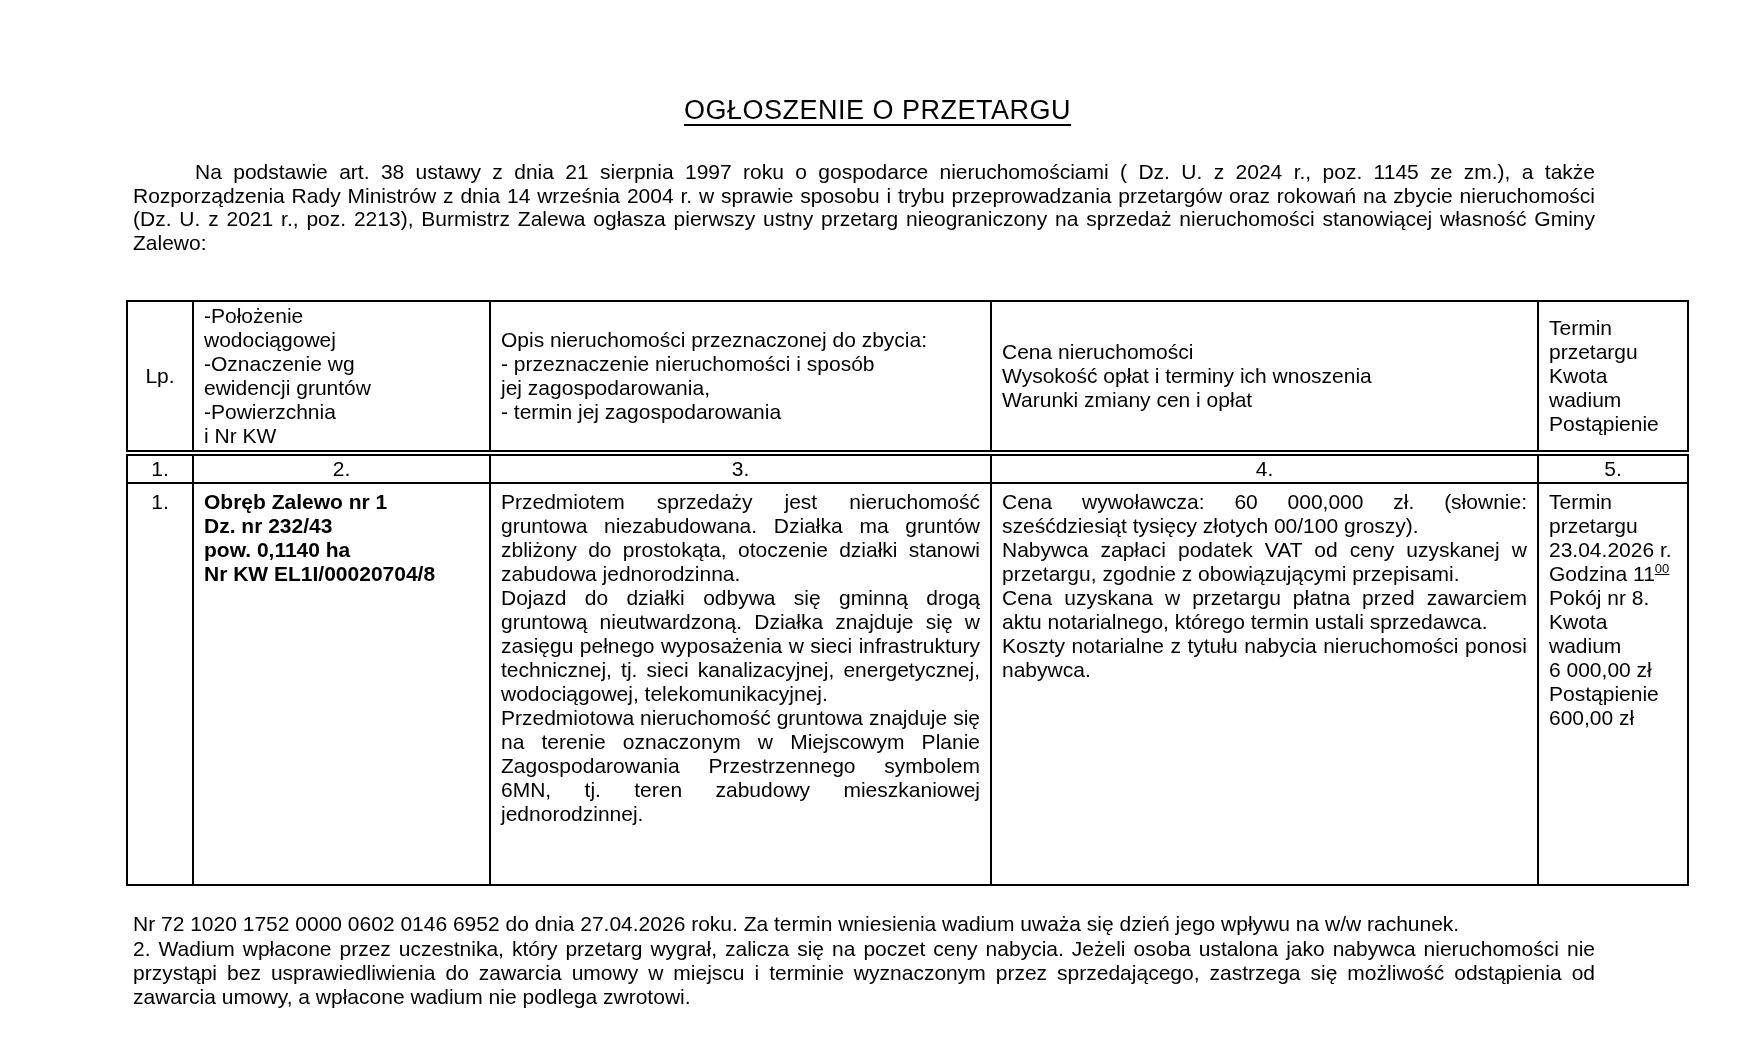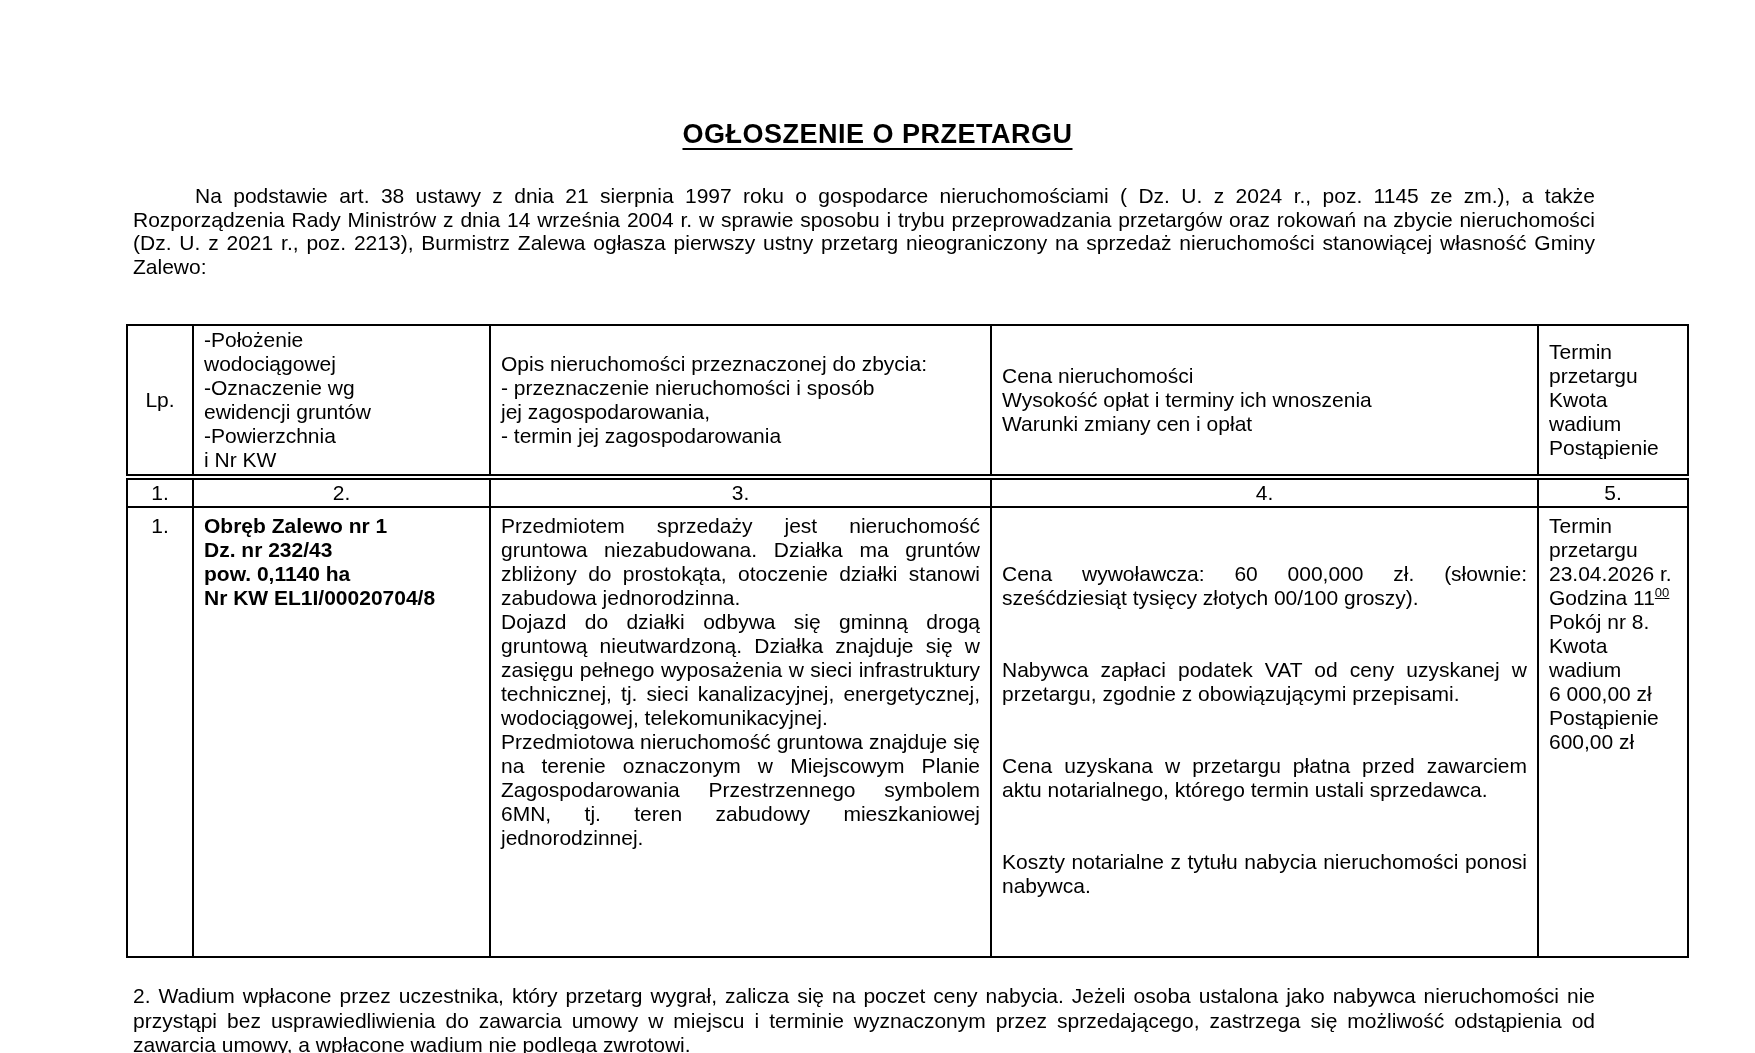--- a/index.html
+++ b/index.html
@@ -5,24 +5,24 @@
   * { margin: 0; padding: 0; box-sizing: border-box; }
   html, body { background: #ffffff; }
   body {
     width: 1755px; height: 1053px;
     font-family: "Liberation Sans", "DejaVu Sans", sans-serif;
     color: #000; overflow: hidden;
   }
   .page { position: relative; width: 1755px; height: 1053px; background: #fff; }
 
   .title {
-    margin-top: 118px;
+    margin-top: 94px;
     text-align: center;
     font-size: 27px;
-    font-weight: 700;
+    font-weight: 400;
     line-height: 32px;
     text-decoration: underline;
     text-underline-offset: 5px;
     letter-spacing: 0.5px;
   }
 
   .intro {
     margin: 34px 160px 0 133px;
     font-size: 21px;
     line-height: 23.6px;
@@ -56,21 +56,21 @@
 
   .data-row td {
     vertical-align: top;
     padding-top: 6px;
     padding-bottom: 58px;
   }
   .cell-lp { text-align: center; padding-left: 0; padding-right: 0; }
   .cell-location { padding-left: 20px; font-weight: bold; }
   .cell-desc { padding-left: 12px; padding-right: 12px; }
   .cell-desc div { text-align: justify; }
-  .cell-price div { text-align: justify; margin-top: 48px; }
+  .cell-price div { text-align: justify; }
   .cell-term { padding-right: 4px; }
   .cell-term div { white-space: nowrap; }
   .time-sup {
     font-size: 13px;
     vertical-align: super;
     line-height: 0;
     text-decoration: underline;
   }
 
   .notes {
@@ -171,17 +171,18 @@
               <div>Postąpienie</div>
               <div>600,00 zł</div>
             </div>
         </td>
       </tr>
     </tbody>
   </table>
 
   <div class="notes">
     <div class="note-p1">
+      <div class="note-rest">Nr 72 1020 1752 0000 0602 0146 6952 do dnia 27.04.2026 roku. Za termin wniesienia wadium uważa się dzień jego wpływu na w/w rachunek.</div>
     </div>
     <div class="note-p2">2. Wadium wpłacone przez uczestnika, który przetarg wygrał, zalicza się na poczet ceny nabycia. Jeżeli osoba ustalona jako nabywca nieruchomości nie przystąpi bez usprawiedliwienia do zawarcia umowy w miejscu i terminie wyznaczonym przez sprzedającego, zastrzega się możliwość odstąpienia od zawarcia umowy, a wpłacone wadium nie podlega zwrotowi.</div>
   </div>
 
 </div>
 
 </body></html>

